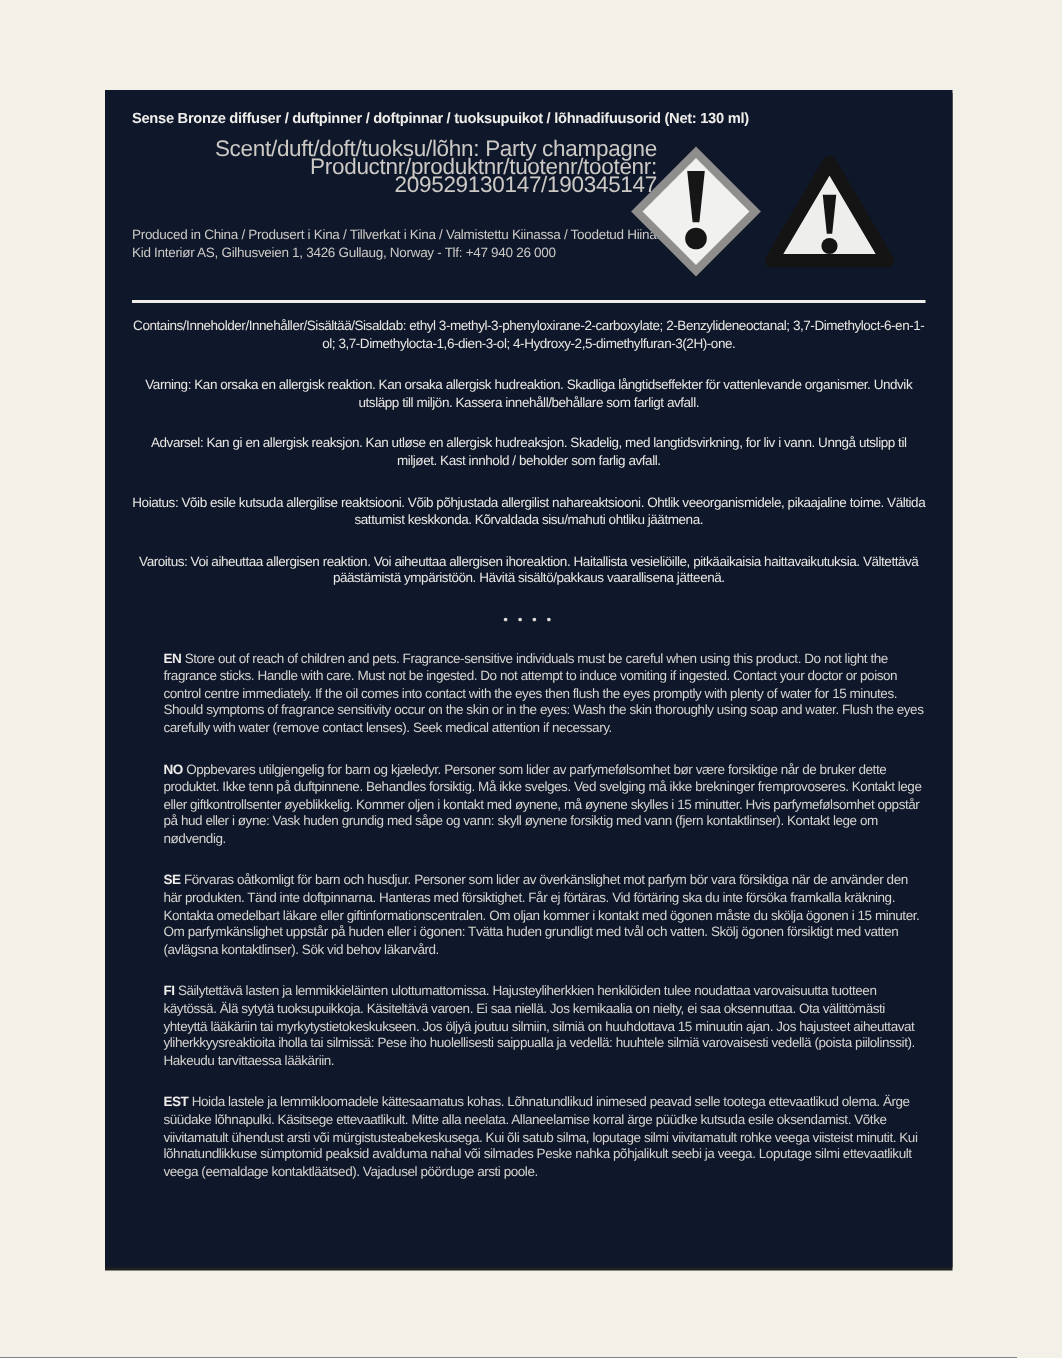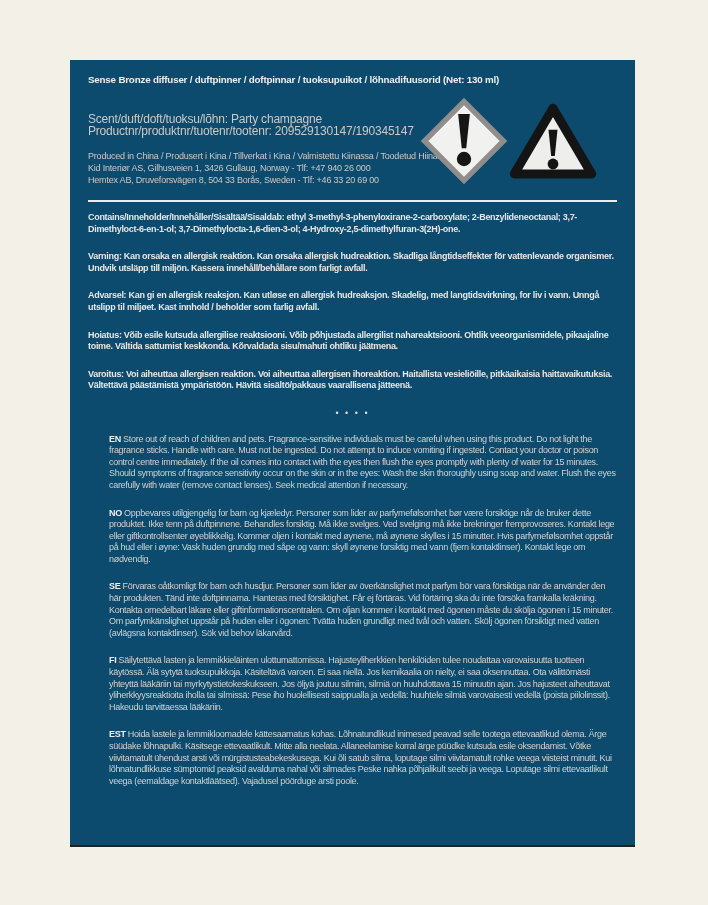--- a/index.html
+++ b/index.html
@@ -6,71 +6,70 @@
   html,body { width:708px; height:905px; }
   body {
     background:#f3f0e8;
     position:relative;
     font-family:"Liberation Sans", sans-serif;
     overflow:hidden;
   }
   .label {
     position:absolute; left:70px; top:60px;
     width:565px; height:785px;
-    background:#0c4a6e;
+    background:#0f172a;
     box-shadow:0 2px 0 #20211c;
     color:#d6d4d0;
   }
 
   .title {
     position:absolute; top:14px; left:18px; right:18px;
     font-size:9.8px; font-weight:bold; color:#f0eeea;
     letter-spacing:-0.2px;
   }
-  .info-block { position:absolute; top:53px; left:18px; width:350px;
-    font-size:12px; line-height:12px; color:#ccc9c5; letter-spacing:-0.2px; }
+  .info-block { position:absolute; top:34px; left:18px; width:350px;
+    font-size:15px; line-height:12px; color:#ccc9c5; letter-spacing:-0.2px;text-align:right; }
   .producer-block { position:absolute; top:90px; left:18px; width:360px;
     font-size:9px; line-height:12px; color:#ccc9c5; letter-spacing:-0.2px; }
 
   .icon-wrap { position:absolute; }
   .icon-diamond { left:349px; top:36px; width:90px; height:90px; }
   .icon-triangle { left:436px; top:41px; width:94px; height:81px; }
   .icon-wrap svg { width:100%; height:100%; display:block; }
 
   .rule {
     position:absolute; top:140px; left:18px; right:18px;
     height:2px; background:#efede9;
   }
 
   .flow {
     position:absolute; top:152px; left:18px; right:18px;
     font-size:9px; line-height:11.6px; letter-spacing:-0.3px;
   }
-  .hazard { font-weight:bold; color:#e8e6e2; margin-bottom:16px; }
+  .hazard { font-weight:normal; color:#e8e6e2; margin-bottom:16px;text-align:center; }
   .dots { text-align:center; color:#dddbd7; font-size:9px;
     letter-spacing:2px; margin:4px 0 14px; }
   .lang { color:#d4d2ce; margin-bottom:16px;margin-left:21px; }
   .lang b { color:#f0eeea; }
 </style>
 </head>
 <body>
 
 <div class="label">
 
   <div class="title">Sense Bronze diffuser / duftpinner / doftpinnar / tuoksupuikot / lõhnadifuusorid (Net: 130 ml)</div>
 
   <div class="info-block">
     <div>Scent/duft/doft/tuoksu/lõhn: Party champagne</div>
     <div>Productnr/produktnr/tuotenr/tootenr: 209529130147/190345147</div>
   </div>
 
   <div class="producer-block">
     <div>Produced in China / Produsert i Kina / Tillverkat i Kina / Valmistettu Kiinassa / Toodetud Hiinas</div>
     <div>Kid Interiør AS, Gilhusveien 1, 3426 Gullaug, Norway - Tlf: +47 940 26 000</div>
-    <div>Hemtex AB, Druveforsvägen 8, 504 33 Borås, Sweden - Tlf: +46 33 20 69 00</div>
   </div>
 
   <div class="icon-wrap icon-diamond">
     <svg viewBox="0 0 100 100" aria-hidden="true">
       <rect x="19" y="19" width="62" height="62" transform="rotate(45 50 50)" fill="#f1f1ef" stroke="#8f8e8c" stroke-width="6"></rect>
       <path d="M43.5 20 L56.5 20 L52.5 58 L47.5 58 Z" fill="#161616"></path>
       <circle cx="50" cy="70" r="8" fill="#161616"></circle>
     </svg>
   </div>
 

